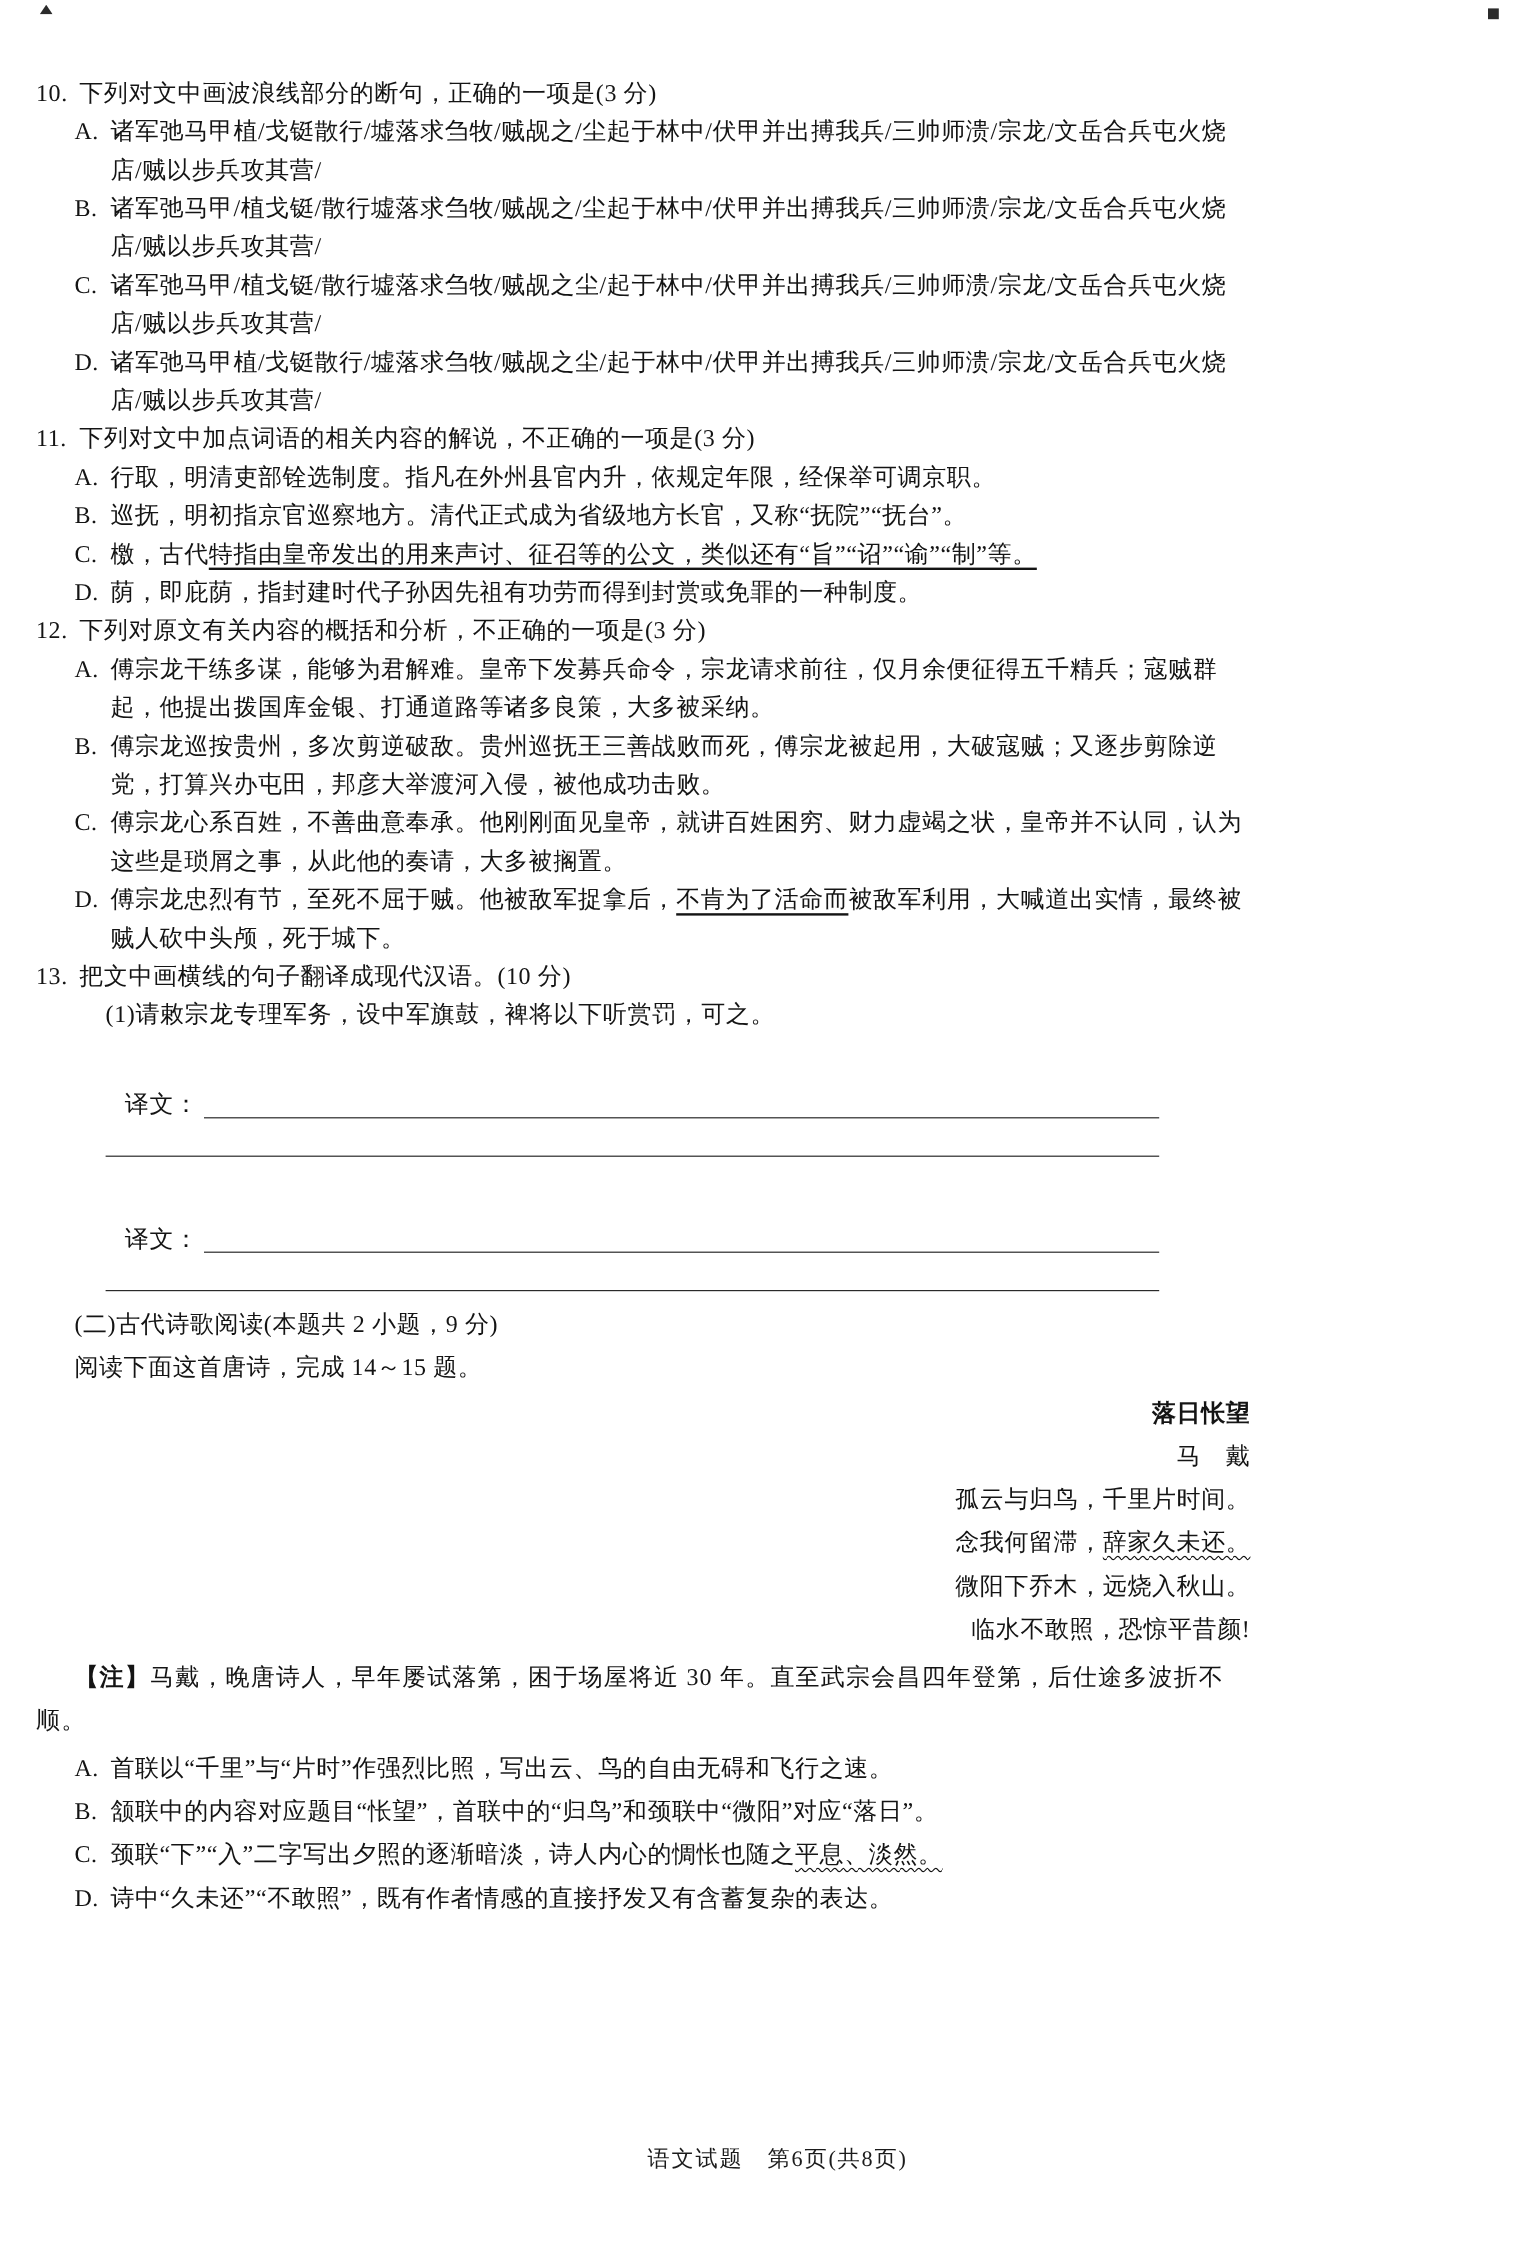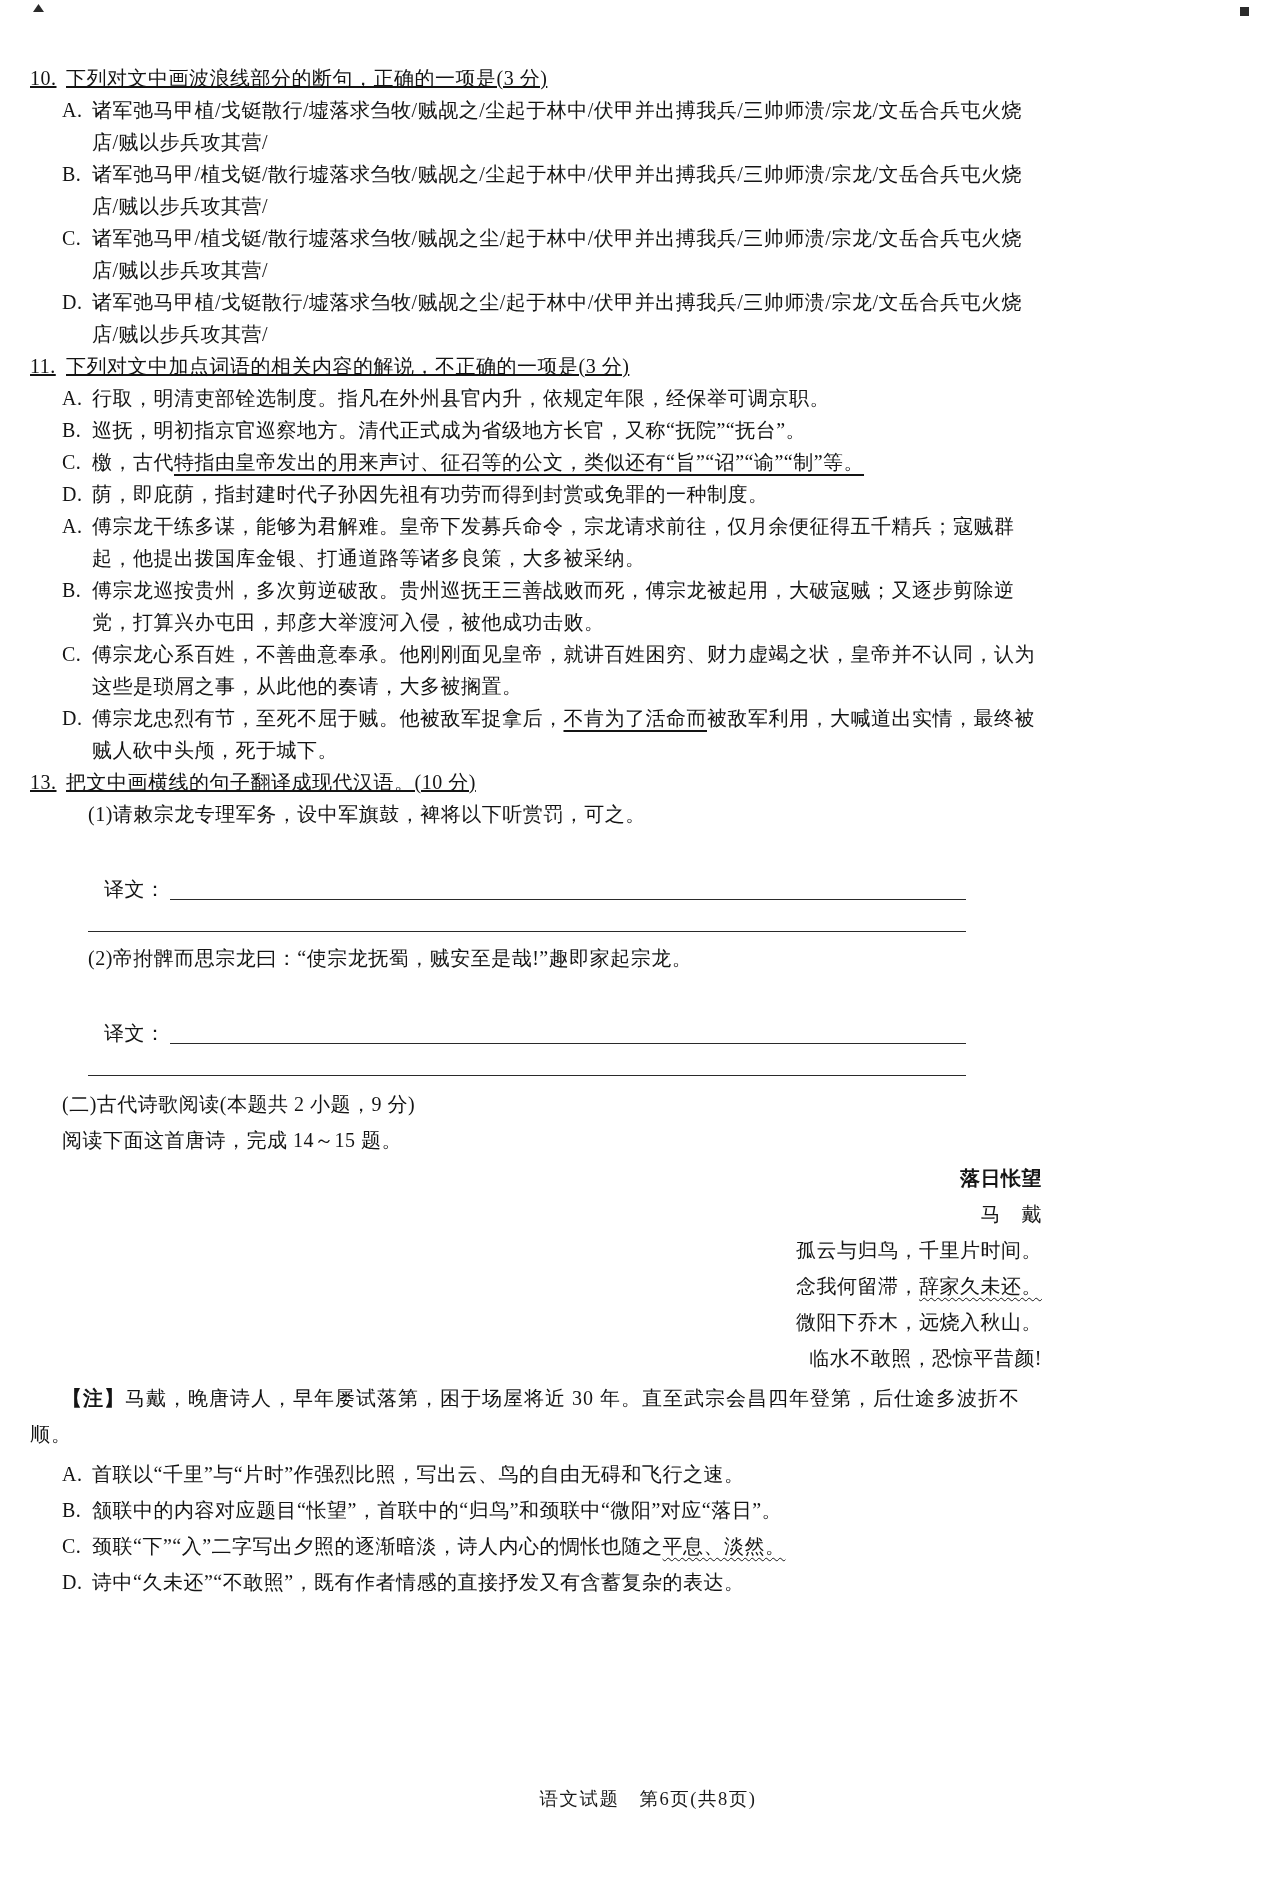--- a/index.html
+++ b/index.html
@@ -17,21 +17,21 @@
   .content {
     position: absolute;
     left: 30px;
     top: 62px;
     width: 1012px;
     font-size: 20px;
     line-height: 32px;
     letter-spacing: 0.5px;
   }
   .qblock { margin: 0; }
-  .qhead { display: flex; align-items: flex-end; text-decoration: underline; }
+  .qhead { display: flex; align-items: flex-end; }
   .qnum { flex: 0 0 36px; }
   .qstem { flex: 1; }
   .opt { display: flex; align-items: flex-start; padding-left: 32px; }
   .optlabel { flex: 0 0 30px; }
   .opttext { flex: 1; }
   .u-solid {
     text-decoration: underline;
     text-decoration-thickness: 1.5px;
     text-underline-offset: 5px;
   }
@@ -118,20 +118,24 @@
         <span class="optlabel">C.</span>
         <span class="opttext"><span>檄，古代</span><span class="u-solid">特指由皇帝发出的用来声讨、征召等的公文，类似还有“旨”“诏”“谕”“制”等。</span></span>
       </div>
       <div class="opt">
         <span class="optlabel">D.</span>
         <span class="opttext">荫，即庇荫，指封建时代子孙因先祖有功劳而得到封赏或免罪的一种制度。</span>
       </div>
     </section>
 
     <section class="qblock">
+      <div class="qhead">
+        <span class="qnum">12.</span>
+        <span class="qstem">下列对原文有关内容的概括和分析，不正确的一项是(3 分)</span>
+      </div>
       <div class="opt">
         <span class="optlabel">A.</span>
         <span class="opttext">傅宗龙干练多谋，能够为君解难。皇帝下发募兵命令，宗龙请求前往，仅月余便征得五千精兵；寇贼群起，他提出拨国库金银、打通道路等诸多良策，大多被采纳。</span>
       </div>
       <div class="opt">
         <span class="optlabel">B.</span>
         <span class="opttext">傅宗龙巡按贵州，多次剪逆破敌。贵州巡抚王三善战败而死，傅宗龙被起用，大破寇贼；又逐步剪除逆党，打算兴办屯田，邦彦大举渡河入侵，被他成功击败。</span>
       </div>
       <div class="opt">
         <span class="optlabel">C.</span>
@@ -147,21 +151,20 @@
       <div class="qhead">
         <span class="qnum">13.</span>
         <span class="qstem">把文中画横线的句子翻译成现代汉语。(10 分)</span>
       </div>
       <div class="part">(1)请敕宗龙专理军务，设中军旗鼓，裨将以下听赏罚，可之。</div>
       <div class="transrow">
         <span class="translabel">译文：</span>
         <span class="transrule"></span>
       </div>
       <div class="fullrule"></div>
-      <div class="part">(2)帝拊髀而思宗龙曰：“使宗龙抚蜀，贼安至是哉!”趣即家起宗龙。</div>
       <div class="transrow">
         <span class="translabel">译文：</span>
         <span class="transrule"></span>
       </div>
       <div class="fullrule"></div>
     </section>
 
     <section class="poetry-sec">
       <div class="sec-head">(二)古代诗歌阅读(本题共 2 小题，9 分)</div>
       <div class="sec-intro">阅读下面这首唐诗，完成 14～15 题。</div>

